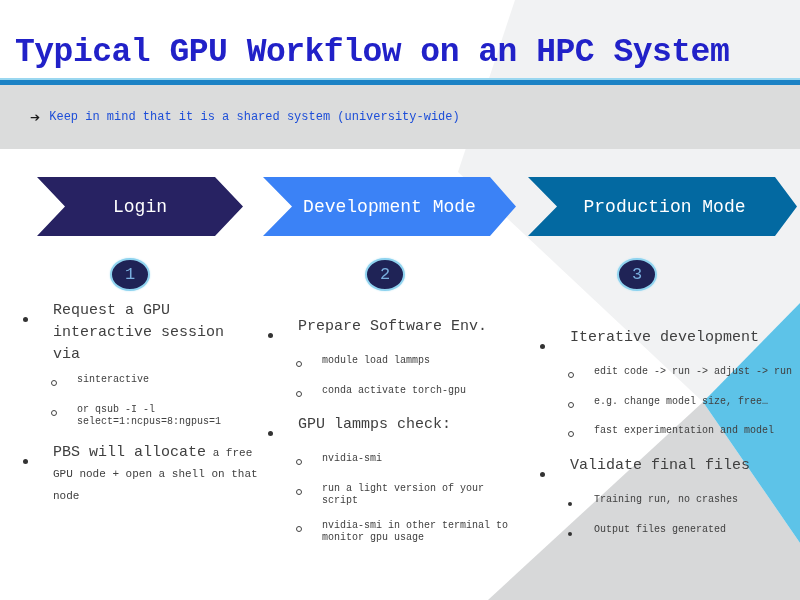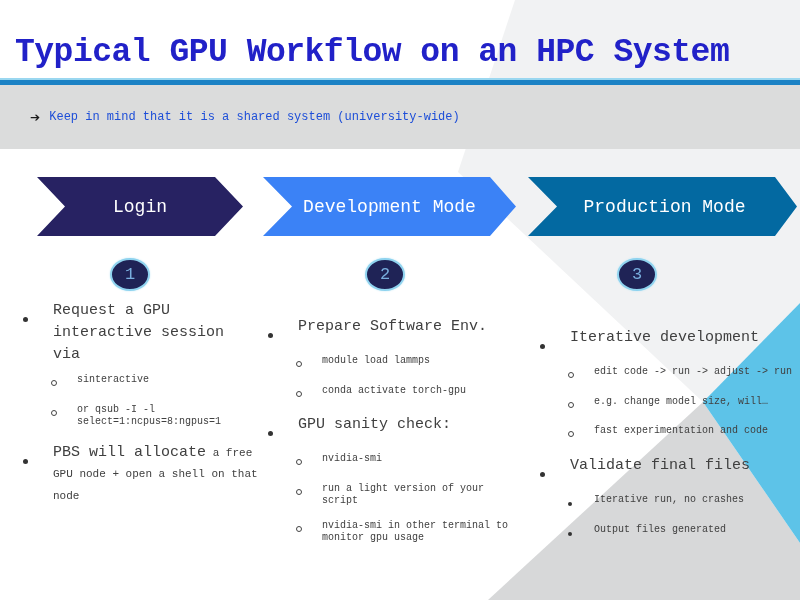--- a/index.html
+++ b/index.html
@@ -131,21 +131,21 @@
       <div class="item lvl2">
         <span class="marker-box"><span class="marker m-ring"></span></span>
         <span class="txt"><span>module load lammps</span></span>
       </div>
       <div class="item lvl2">
         <span class="marker-box"><span class="marker m-ring"></span></span>
         <span class="txt"><span>conda activate torch-gpu</span></span>
       </div>
       <div class="item lvl1">
         <span class="marker-box"><span class="marker m-dot"></span></span>
-        <span class="txt"><span>GPU sanity check:</span></span>
+        <span class="txt"><span>GPU lammps check:</span></span>
       </div>
       <div class="item lvl2">
         <span class="marker-box"><span class="marker m-ring"></span></span>
         <span class="txt"><span>nvidia-smi</span></span>
       </div>
       <div class="item lvl2">
         <span class="marker-box"><span class="marker m-ring"></span></span>
         <span class="txt"><span>run a light version of your script</span></span>
       </div>
       <div class="item lvl2">
@@ -157,33 +157,33 @@
       <div class="item lvl1">
         <span class="marker-box"><span class="marker m-dot"></span></span>
         <span class="txt"><span>Iterative development</span></span>
       </div>
       <div class="item lvl2">
         <span class="marker-box"><span class="marker m-ring"></span></span>
         <span class="txt"><span>edit code -&gt; run -&gt; adjust -&gt; run</span></span>
       </div>
       <div class="item lvl2">
         <span class="marker-box"><span class="marker m-ring"></span></span>
-        <span class="txt"><span>e.g. change model size, will…</span></span>
+        <span class="txt"><span>e.g. change model size, free…</span></span>
       </div>
       <div class="item lvl2">
         <span class="marker-box"><span class="marker m-ring"></span></span>
-        <span class="txt"><span>fast experimentation and code</span></span>
+        <span class="txt"><span>fast experimentation and model</span></span>
       </div>
       <div class="item lvl1">
         <span class="marker-box"><span class="marker m-dot"></span></span>
         <span class="txt"><span>Validate final files</span></span>
       </div>
       <div class="item lvl2">
         <span class="marker-box"><span class="marker m-dot-sm"></span></span>
-        <span class="txt"><span>Iterative run, no crashes</span></span>
+        <span class="txt"><span>Training run, no crashes</span></span>
       </div>
       <div class="item lvl2">
         <span class="marker-box"><span class="marker m-dot-sm"></span></span>
         <span class="txt"><span>Output files generated</span></span>
       </div>
     </div>
 
 </div>
 
 </body></html>

